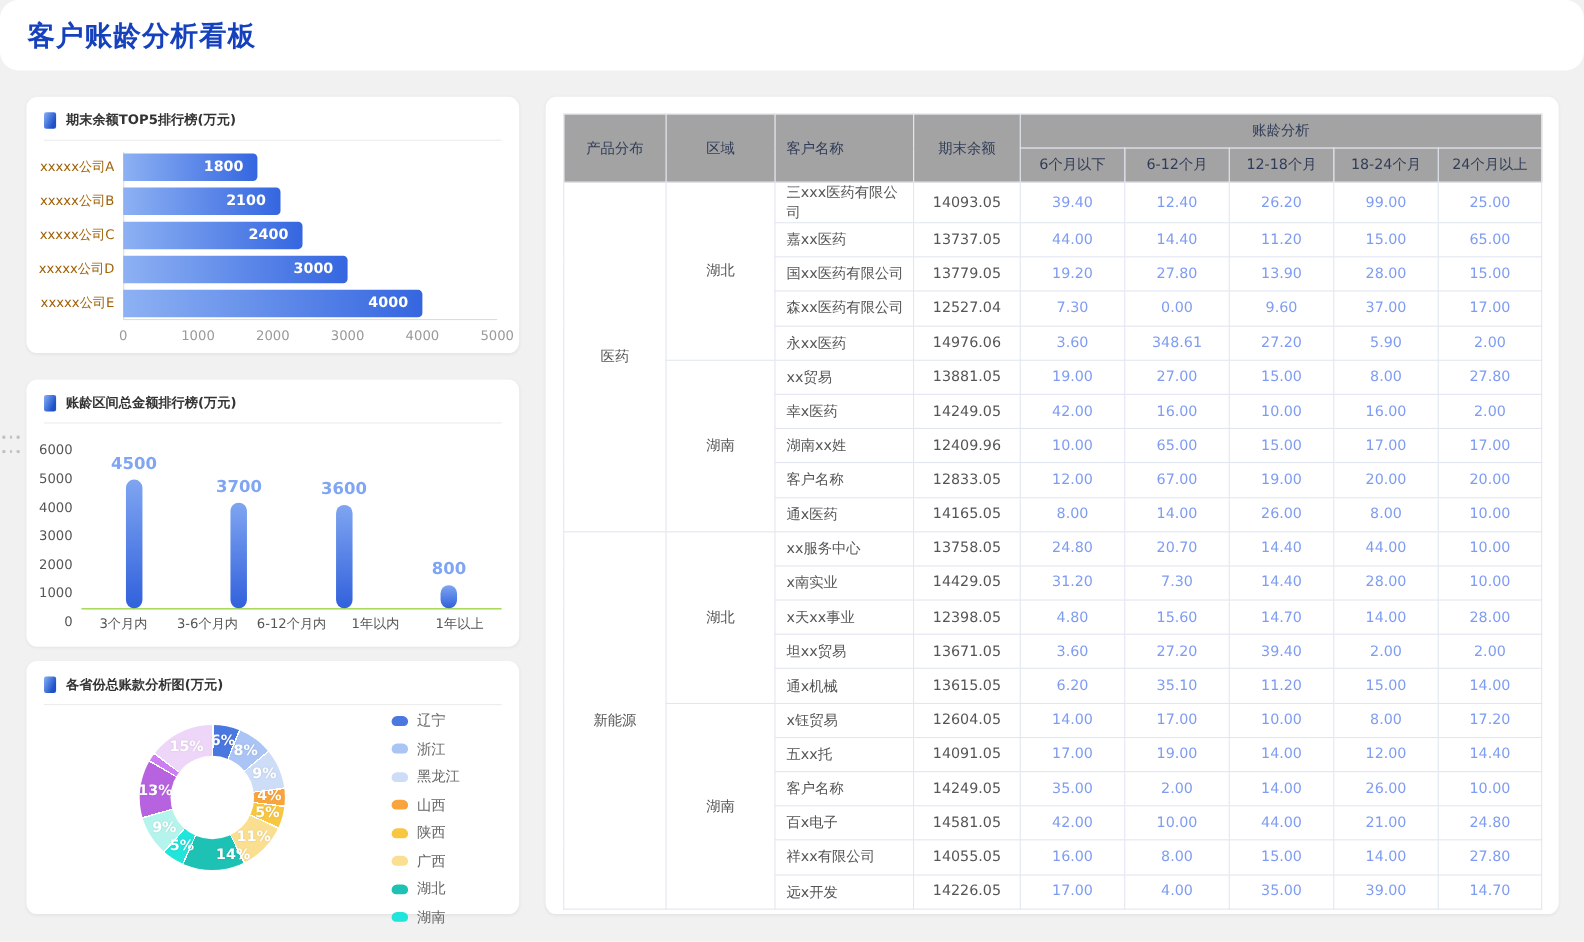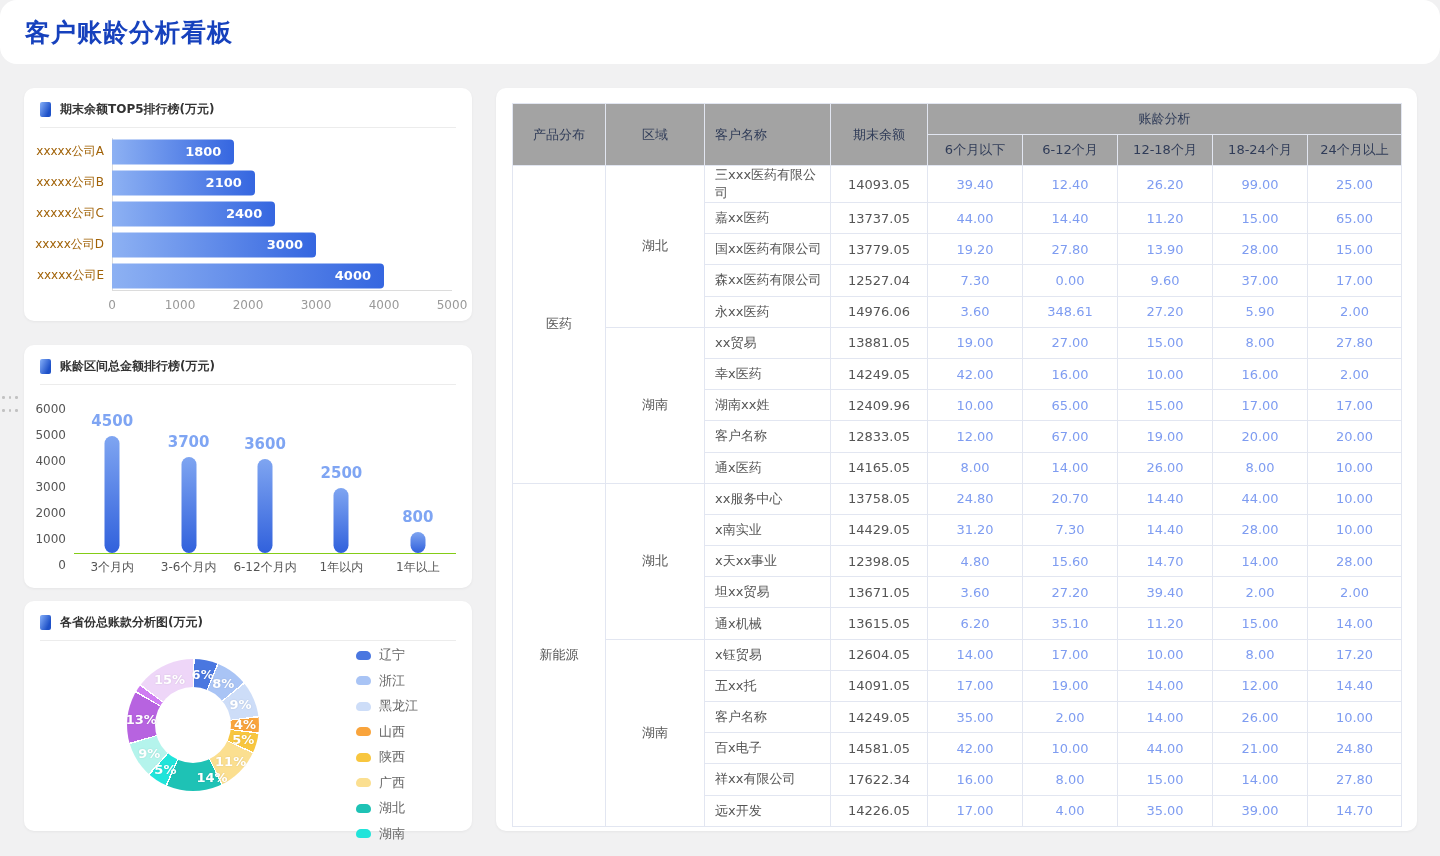--- a/index.html
+++ b/index.html
@@ -171,24 +171,20 @@
             </div>
             <div class="v-slot">
               <span class="v-val" style="bottom:102.2px">3700</span>
               <span class="v-bar" style="height:96.2px"></span>
             </div>
             <div class="v-slot">
               <span class="v-val" style="bottom:99.6px">3600</span>
               <span class="v-bar" style="height:93.6px"></span>
             </div>
             <div class="v-slot">
-              <span class="v-val" style="bottom:71px">2500</span>
-              <span class="v-bar" style="height:65px"></span>
-            </div>
-            <div class="v-slot">
               <span class="v-val" style="bottom:26.8px">800</span>
               <span class="v-bar" style="height:20.8px"></span>
             </div>
           </div>
       </div>
       <div class="v-cats" id="v-cats">
           <span class="v-cat">3个月内</span>
           <span class="v-cat">3-6个月内</span>
           <span class="v-cat">6-12个月内</span>
           <span class="v-cat">1年以内</span>
@@ -458,21 +454,21 @@
             <td class="name">百x电子</td>
             <td>14581.05</td>
             <td class="aging-val">42.00</td>
             <td class="aging-val">10.00</td>
             <td class="aging-val">44.00</td>
             <td class="aging-val">21.00</td>
             <td class="aging-val">24.80</td>
           </tr>
           <tr>
             <td class="name">祥xx有限公司</td>
-            <td>17622.34</td>
+            <td>14055.05</td>
             <td class="aging-val">16.00</td>
             <td class="aging-val">8.00</td>
             <td class="aging-val">15.00</td>
             <td class="aging-val">14.00</td>
             <td class="aging-val">27.80</td>
           </tr>
           <tr>
             <td class="name">远x开发</td>
             <td>14226.05</td>
             <td class="aging-val">17.00</td>

